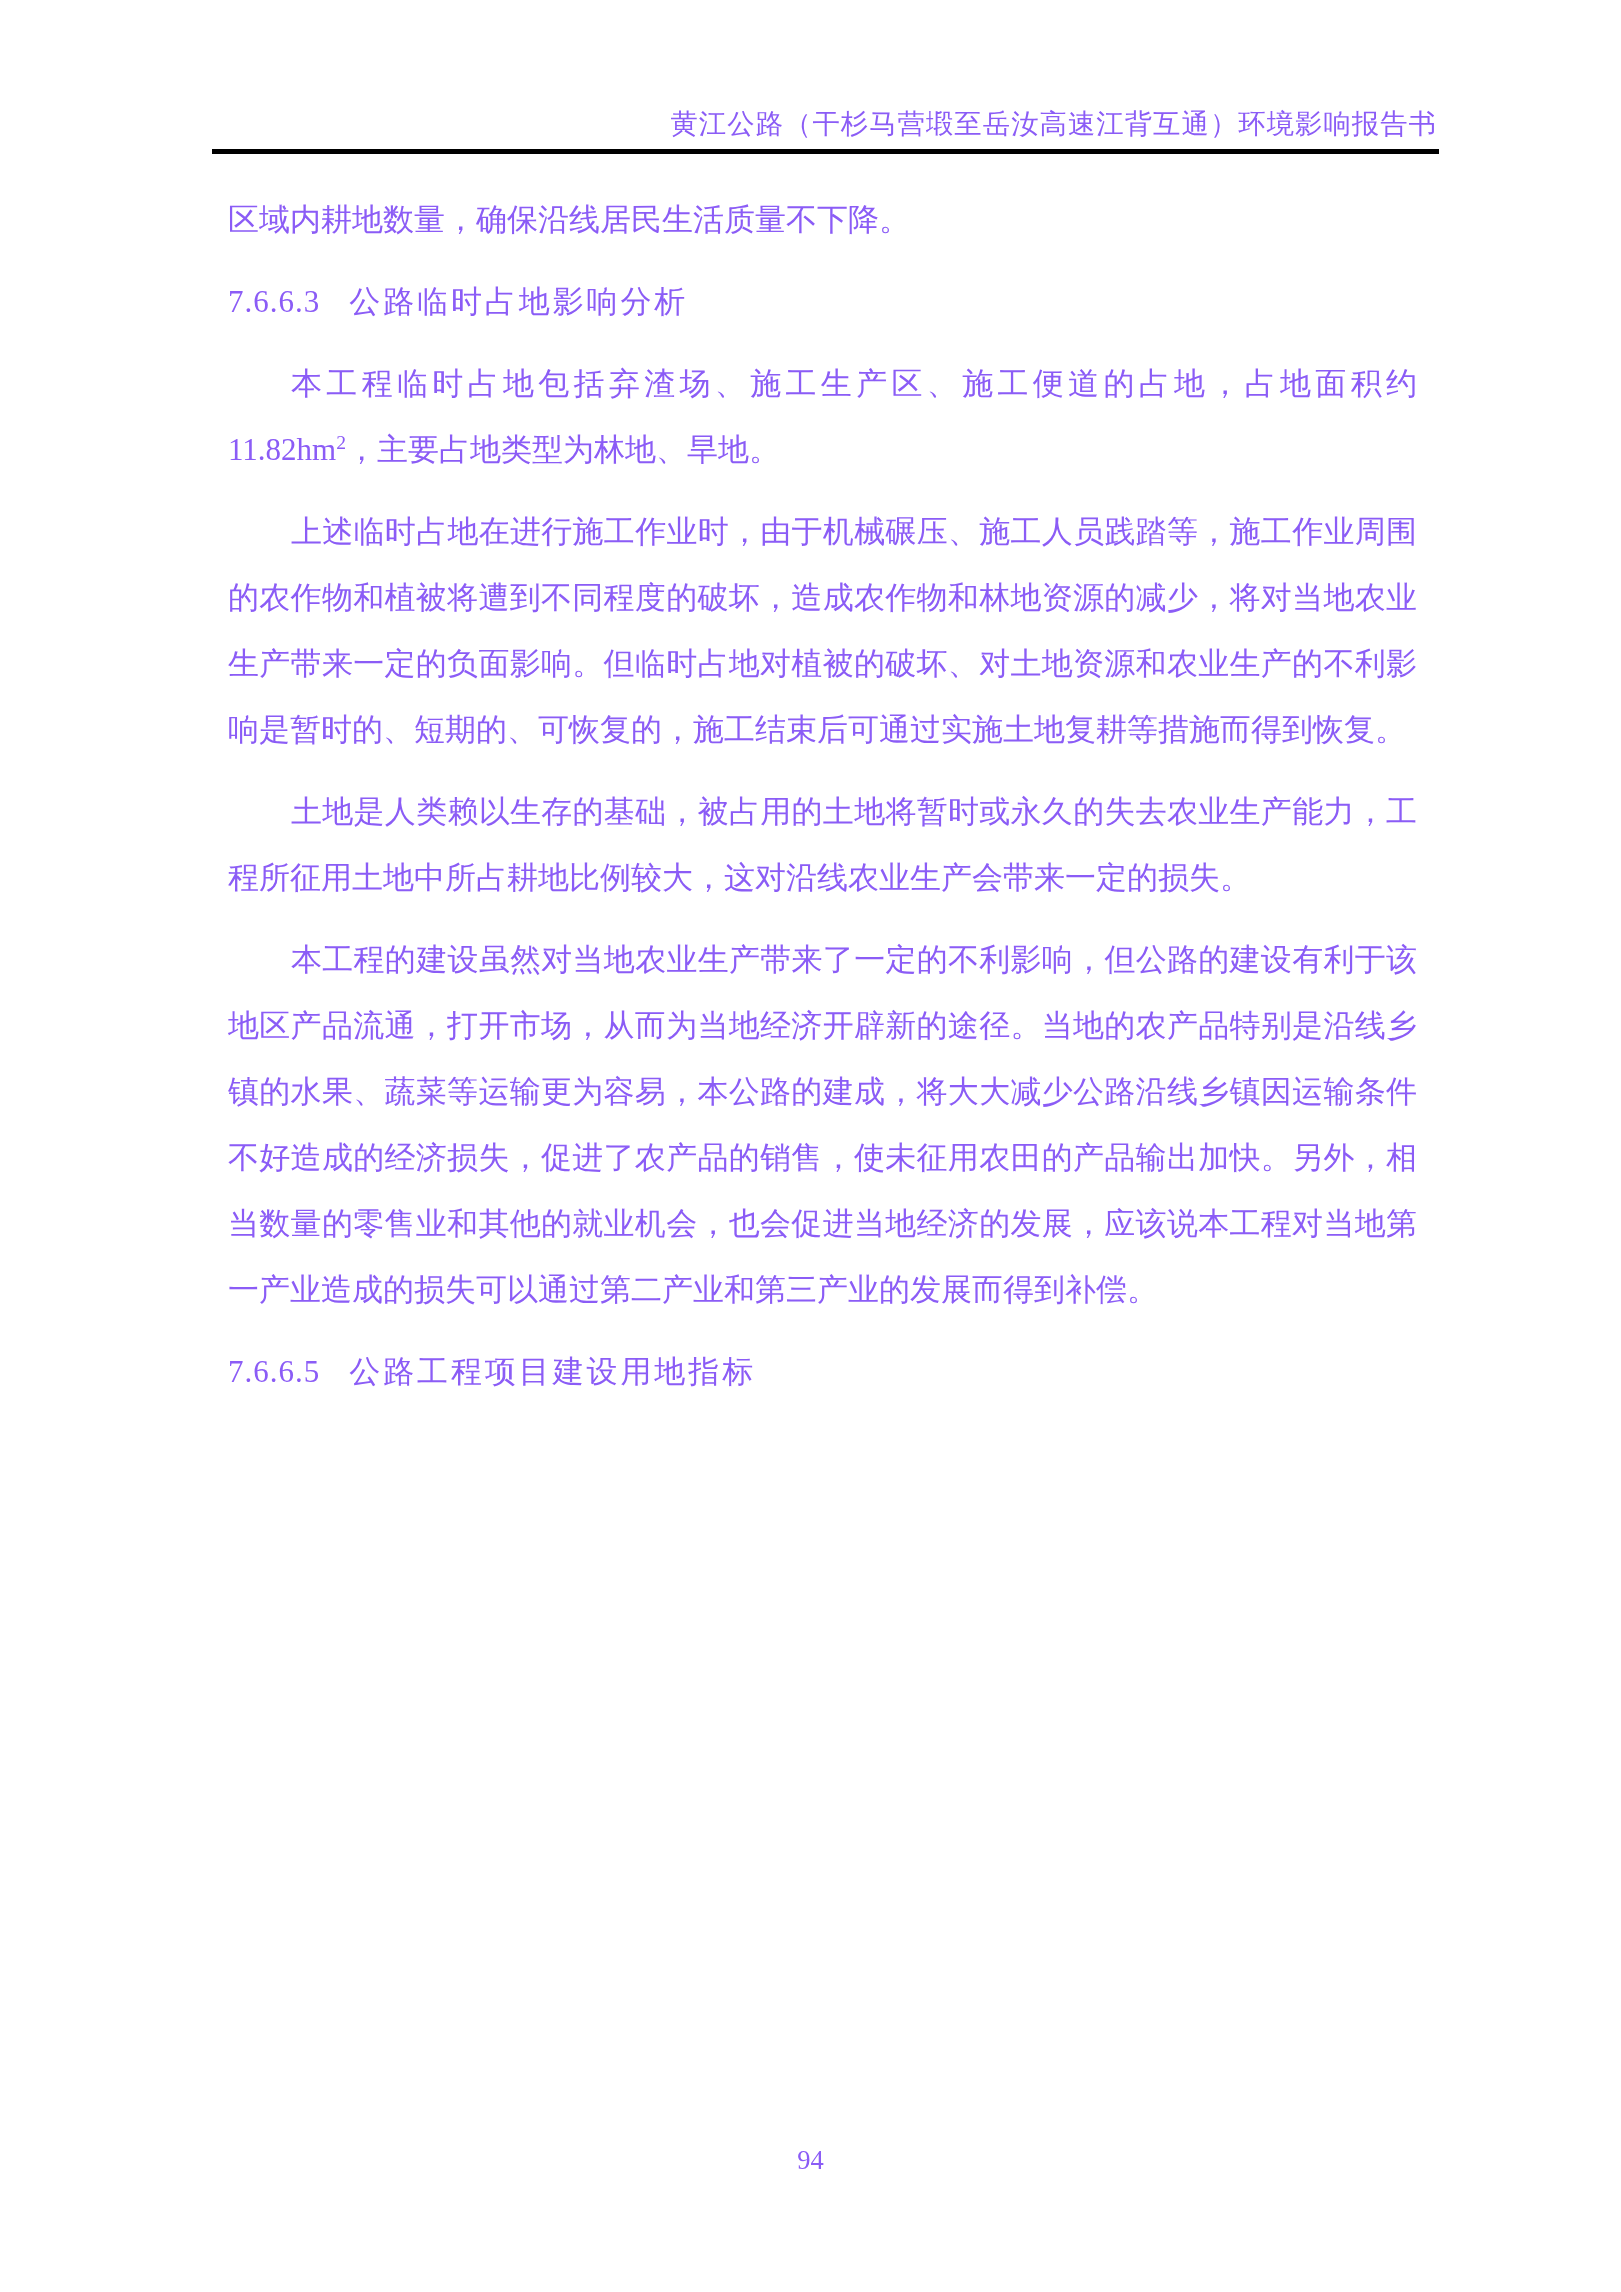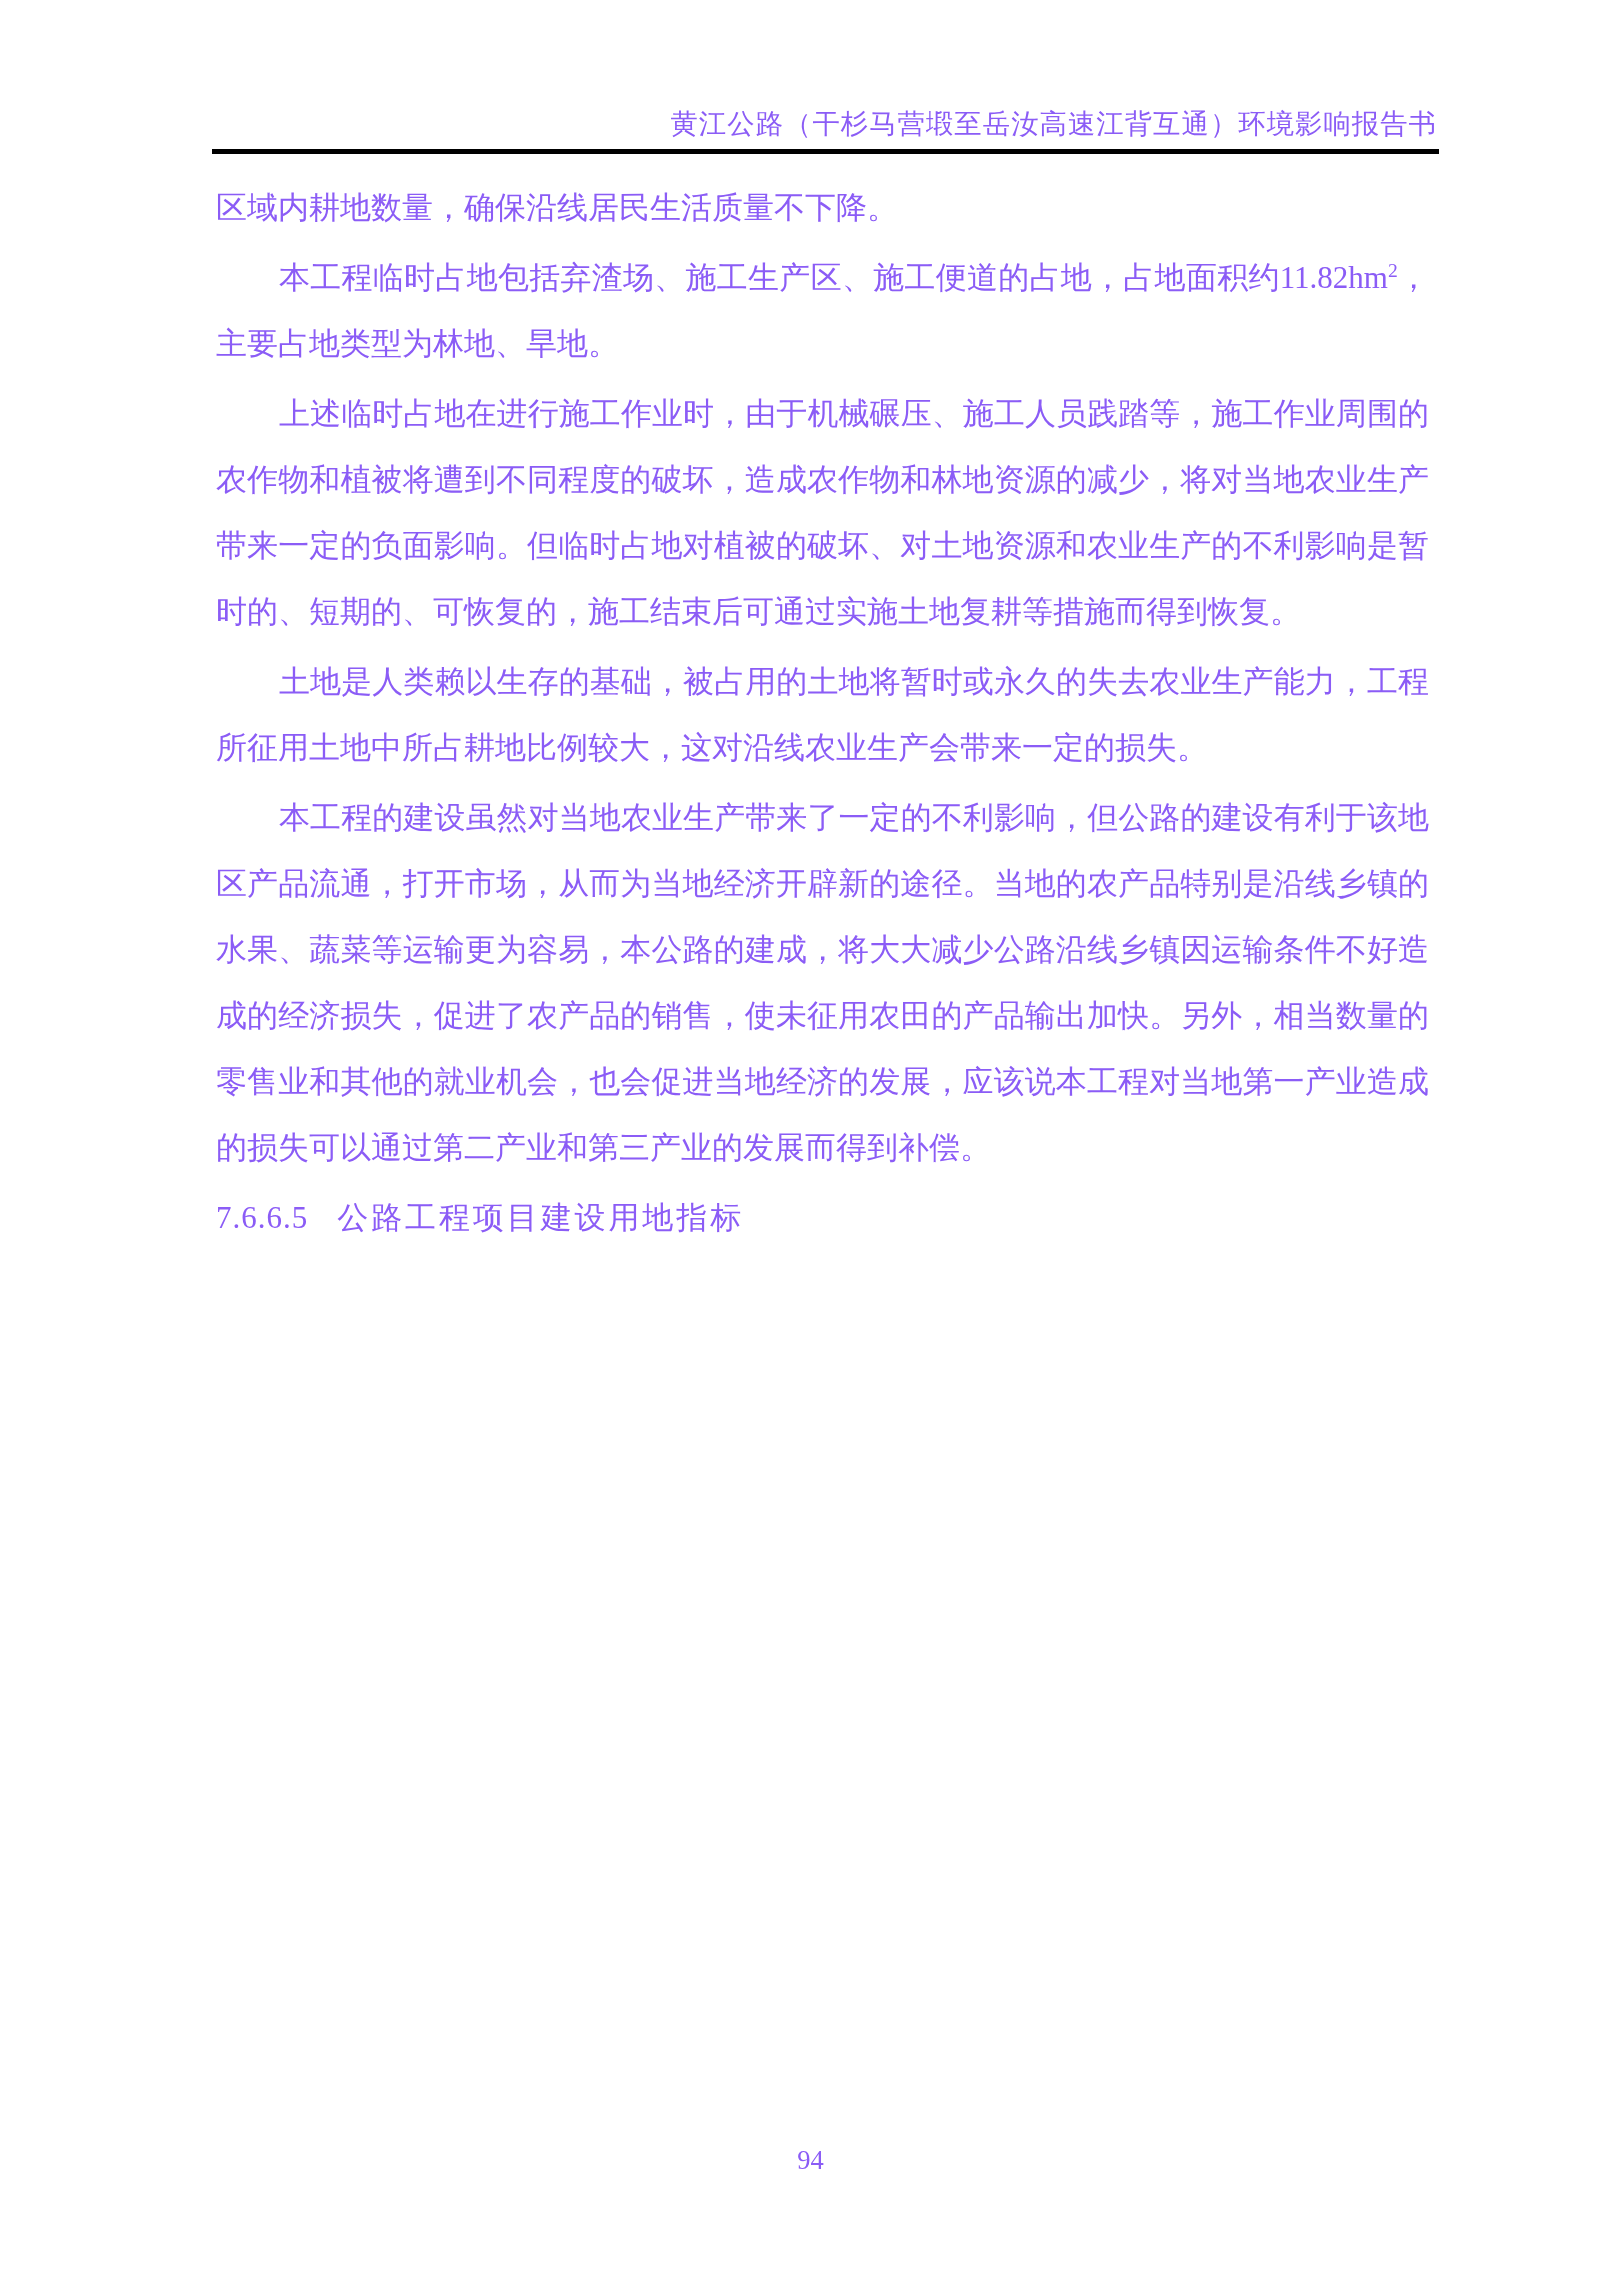--- a/index.html
+++ b/index.html
@@ -35,21 +35,21 @@
   .content {
     position: absolute;
     left: 212px;
     top: 171px;
     width: 1221px;
     font-size: 31px;
     line-height: 66px;
     text-align: justify;
   }
   .content p, .content h3 {
-    margin: 4px;
+    margin: 16px;
     padding: 0;
     font-size: 31px;
     font-weight: normal;
     line-height: 66px;
   }
   .indent { text-indent: 63px; }
   .heading { text-align: left; }
   .heading .sec-num { margin-right: 29px; letter-spacing: 1px; }
   .heading .sec-title { letter-spacing: 2.9px; }
   sup.sq {
@@ -71,20 +71,23 @@
 
 <div class="page">
 
   <div class="header-text">黄江公路（干杉马营塅至岳汝高速江背互通）环境影响报告书</div>
   <div class="header-rule"></div>
 
   <div class="content">
 
     <p>区域内耕地数量，确保沿线居民生活质量不下降。</p>
 
+    <h3 class="heading">
+      <span class="sec-num">7.6.6.3</span><span class="sec-title">公路临时占地影响分析</span>
+    </h3>
 
     <p class="indent"><span>本工程临时占地包括弃渣场、施工生产区、施工便道的占地，占地面积约11.82hm</span><sup class="sq">2</sup><span>，主要占地类型为林地、旱地。</span></p>
 
     <p class="indent">上述临时占地在进行施工作业时，由于机械碾压、施工人员践踏等，施工作业周围的农作物和植被将遭到不同程度的破坏，造成农作物和林地资源的减少，将对当地农业生产带来一定的负面影响。但临时占地对植被的破坏、对土地资源和农业生产的不利影响是暂时的、短期的、可恢复的，施工结束后可通过实施土地复耕等措施而得到恢复。</p>
 
 
 
     <p class="indent">土地是人类赖以生存的基础，被占用的土地将暂时或永久的失去农业生产能力，工程所征用土地中所占耕地比例较大，这对沿线农业生产会带来一定的损失。</p>
 
     <p class="indent">本工程的建设虽然对当地农业生产带来了一定的不利影响，但公路的建设有利于该地区产品流通，打开市场，从而为当地经济开辟新的途径。当地的农产品特别是沿线乡镇的水果、蔬菜等运输更为容易，本公路的建成，将大大减少公路沿线乡镇因运输条件不好造成的经济损失，促进了农产品的销售，使未征用农田的产品输出加快。另外，相当数量的零售业和其他的就业机会，也会促进当地经济的发展，应该说本工程对当地第一产业造成的损失可以通过第二产业和第三产业的发展而得到补偿。</p>

